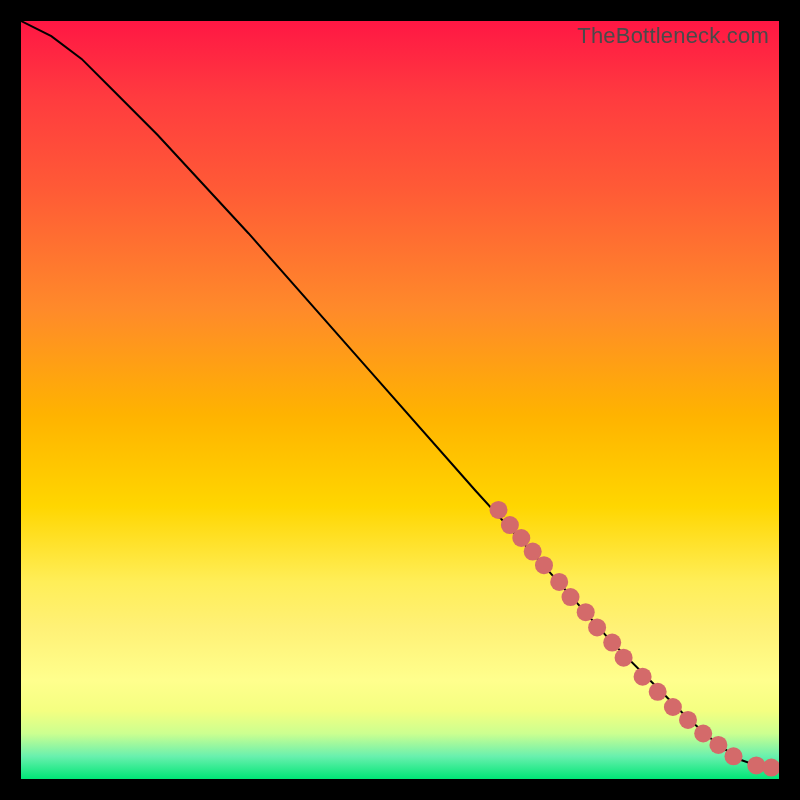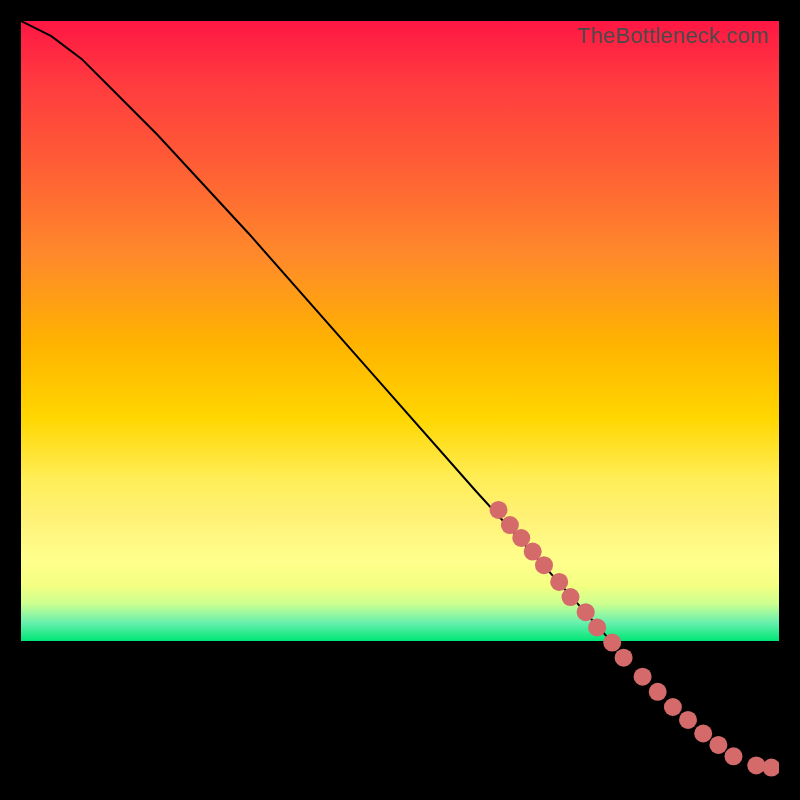--- a/index.html
+++ b/index.html
@@ -9,21 +9,21 @@
     height: 800px;
     background: #000;
     overflow: hidden;
     font-family: Arial, Helvetica, sans-serif;
   }
   .frame {
     position: absolute;
     left: 21px;
     top: 21px;
     width: 758px;
-    height: 620px;
+    height: 758px;
     background: linear-gradient(to bottom,
       #ff1744 0%,
       #ff3b3f 10%,
       #ff5a36 22%,
       #ff8a2a 38%,
       #ffb300 52%,
       #ffd600 64%,
       #ffee58 74%,
       #fff176 80%,
       #ffff8d 87%,

